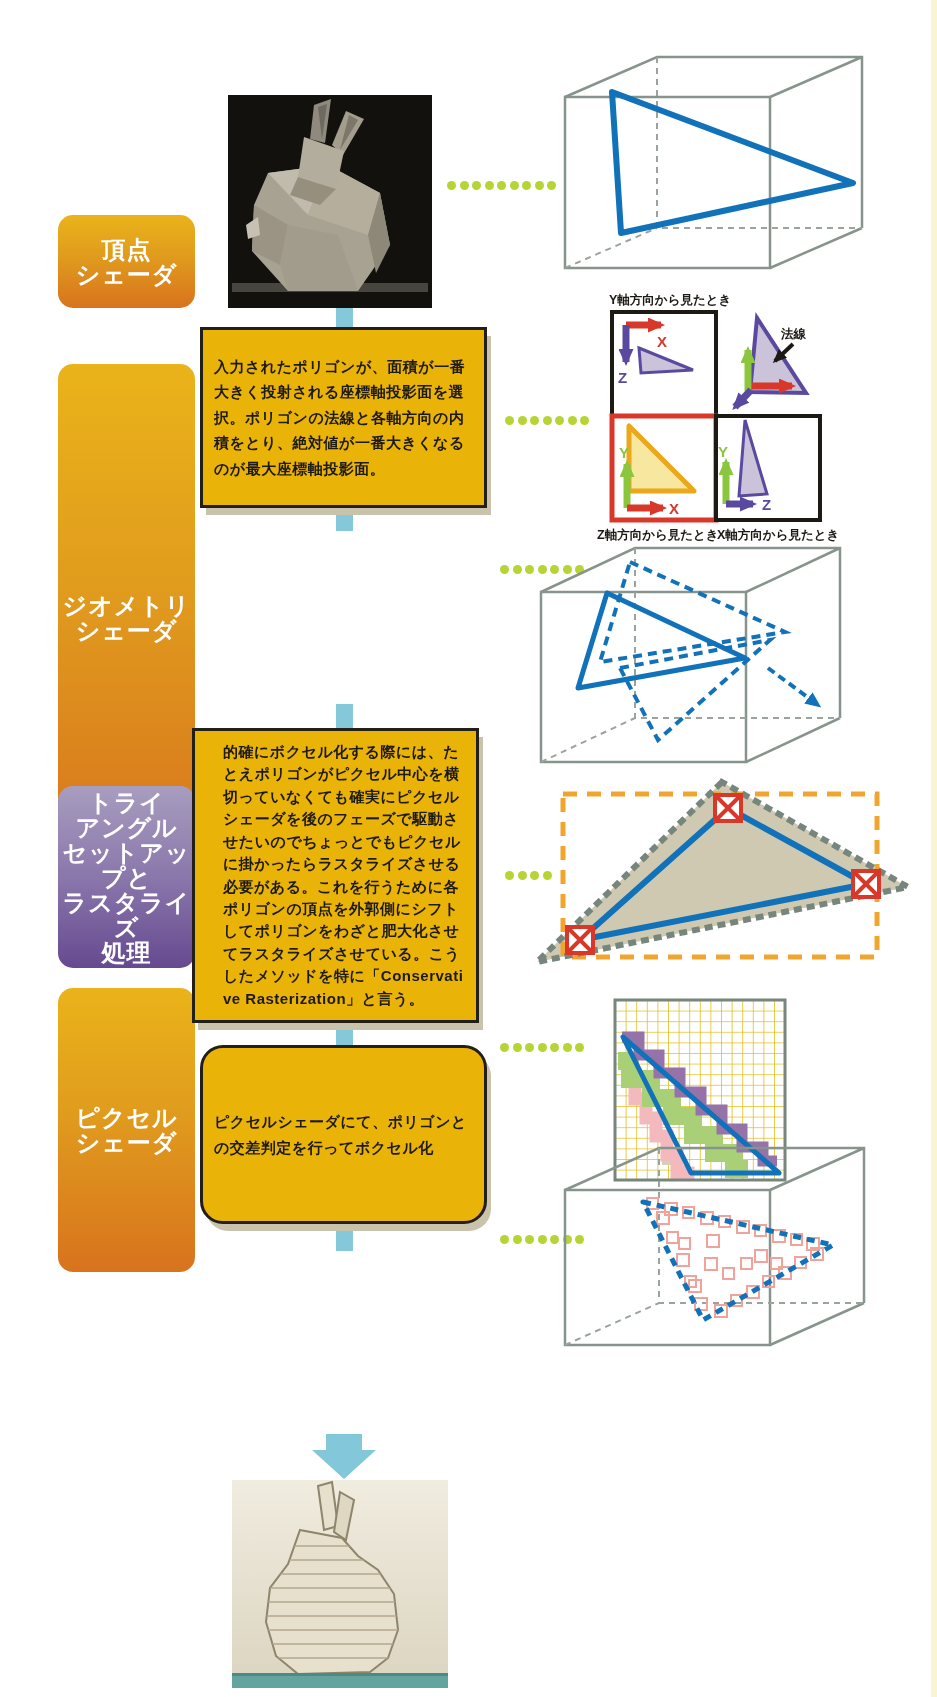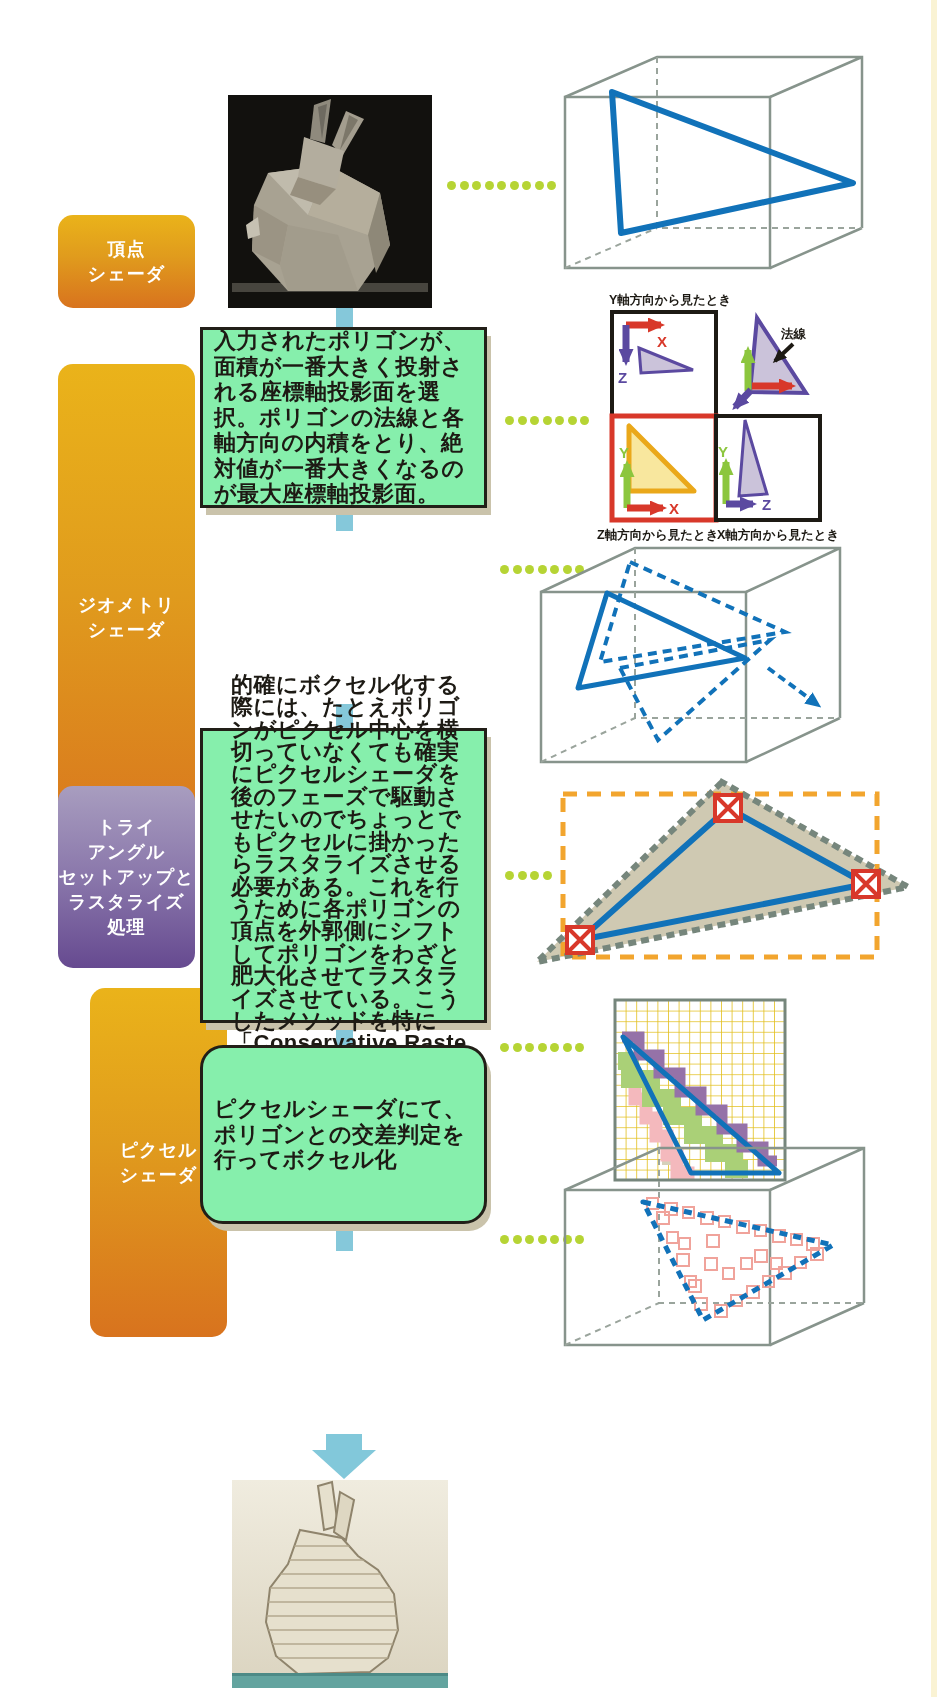--- a/index.html
+++ b/index.html
@@ -3,28 +3,28 @@
 <meta charset="utf-8">
 <style>
   html,body{margin:0;padding:0;background:#ffffff;}
   .canvas{position:relative;width:937px;height:1697px;background:#ffffff;overflow:hidden;
           font-family:"Liberation Sans","DejaVu Sans",sans-serif;color:#1d1a14;}
   .abs{position:absolute;}
 
   
   .plabel{border-radius:15px;display:flex;align-items:center;justify-content:center;
           text-align:center;white-space:pre-line;color:#fff;font-weight:bold;
-          font-size:18px;line-height:25px;letter-spacing:1px;}
+          font-size:24px;line-height:25px;letter-spacing:1px;}
   .plabel.orange{background:linear-gradient(180deg,#eab31a 0%,#e09b1d 45%,#d8731e 100%);}
   .plabel.purple{background:linear-gradient(180deg,#a89dbf 0%,#8a77ab 50%,#664a90 100%);}
 
   
-  .pbox{background:#86efac;border:3px solid #221f18;box-shadow:5px 8px 0 -1px #cac3ab;
+  .pbox{background:#eab308;border:3px solid #221f18;box-shadow:5px 8px 0 -1px #cac3ab;
         box-sizing:border-box;display:flex;align-items:center;z-index:2;
-        font-weight:bold;font-size:22px;letter-spacing:.5px;padding:10px 11px;}
+        font-weight:bold;font-size:15px;letter-spacing:.5px;padding:10px 11px;}
   .pbox .txt{width:100%;white-space:pre-line;word-break:break-all;}
   .pbox.left .txt{text-align:left;}
   .pbox.center .txt{text-align:center;}
   .lh-wide{line-height:25.5px;}
   .lh-tight{line-height:22.4px;}
   .lh-mid{line-height:24px;}
 
   
   .conn{width:17px;background:#85c8da;z-index:1;}
 
@@ -49,21 +49,21 @@
     <span>ジオメトリ
 シェーダ</span>
   </div>
   <div class="abs plabel purple" style="left:58px;top:786px;width:137px;height:182px;">
     <span>トライ
 アングル
 セットアップと
 ラスタライズ
 処理</span>
   </div>
-  <div class="abs plabel orange" style="left:58px;top:988px;width:137px;height:349px;margin-left:32px;">
+  <div class="abs plabel orange" style="left:58px;top:988px;width:137px;height:284px;">
     <span>ピクセル
 シェーダ</span>
   </div>
 
   <div class="abs conn" style="left:336px;top:300px;height:30px;"></div>
   <div class="abs conn" style="left:336px;top:503px;height:28px;"></div>
   <div class="abs conn" style="left:336px;top:704px;height:28px;"></div>
   <div class="abs conn" style="left:336px;top:1018px;height:31px;"></div>
   <div class="abs conn" style="left:336px;top:1220px;height:31px;"></div>
 
@@ -85,21 +85,21 @@
         <polygon points="76,42 116,56 108,94 70,82" fill="#b3ad9e"></polygon>
         <polygon points="70,82 108,94 92,110 62,100" fill="#978f7e"></polygon>
         <polygon points="18,130 30,122 32,140 20,144" fill="#c6c1b2"></polygon>
       </g>
     </svg>
   </div>
 
   <div class="abs pbox left lh-wide" style="left:200px;top:327px;width:287px;height:181px;">
     <div class="txt">入力されたポリゴンが、面積が一番大きく投射される座標軸投影面を選択。ポリゴンの法線と各軸方向の内積をとり、絶対値が一番大きくなるのが最大座標軸投影面。</div>
   </div>
-  <div class="abs pbox left lh-tight" style="left:200px;top:728px;width:287px;height:295px;padding-left:28px;">
+  <div class="abs pbox left lh-tight" style="left:192px;top:728px;width:287px;height:295px;padding-left:28px;">
     <div class="txt">的確にボクセル化する際には、たとえポリゴンがピクセル中心を横切っていなくても確実にピクセルシェーダを後のフェーズで駆動させたいのでちょっとでもピクセルに掛かったらラスタライズさせる必要がある。これを行うために各ポリゴンの頂点を外郭側にシフトしてポリゴンをわざと肥大化させてラスタライズさせている。こうしたメソッドを特に「Conservative Rasterization」と言う。</div>
   </div>
   <div class="abs pbox left lh-wide" style="left:200px;top:1045px;width:287px;height:179px;border-radius:23px;">
     <div class="txt">ピクセルシェーダにて、ポリゴンとの交差判定を行ってボクセル化</div>
   </div>
 
   <div class="abs dots" style="left:447px;top:181px;">
     <i class="dot"></i>
       <i class="dot"></i>
       <i class="dot"></i>

